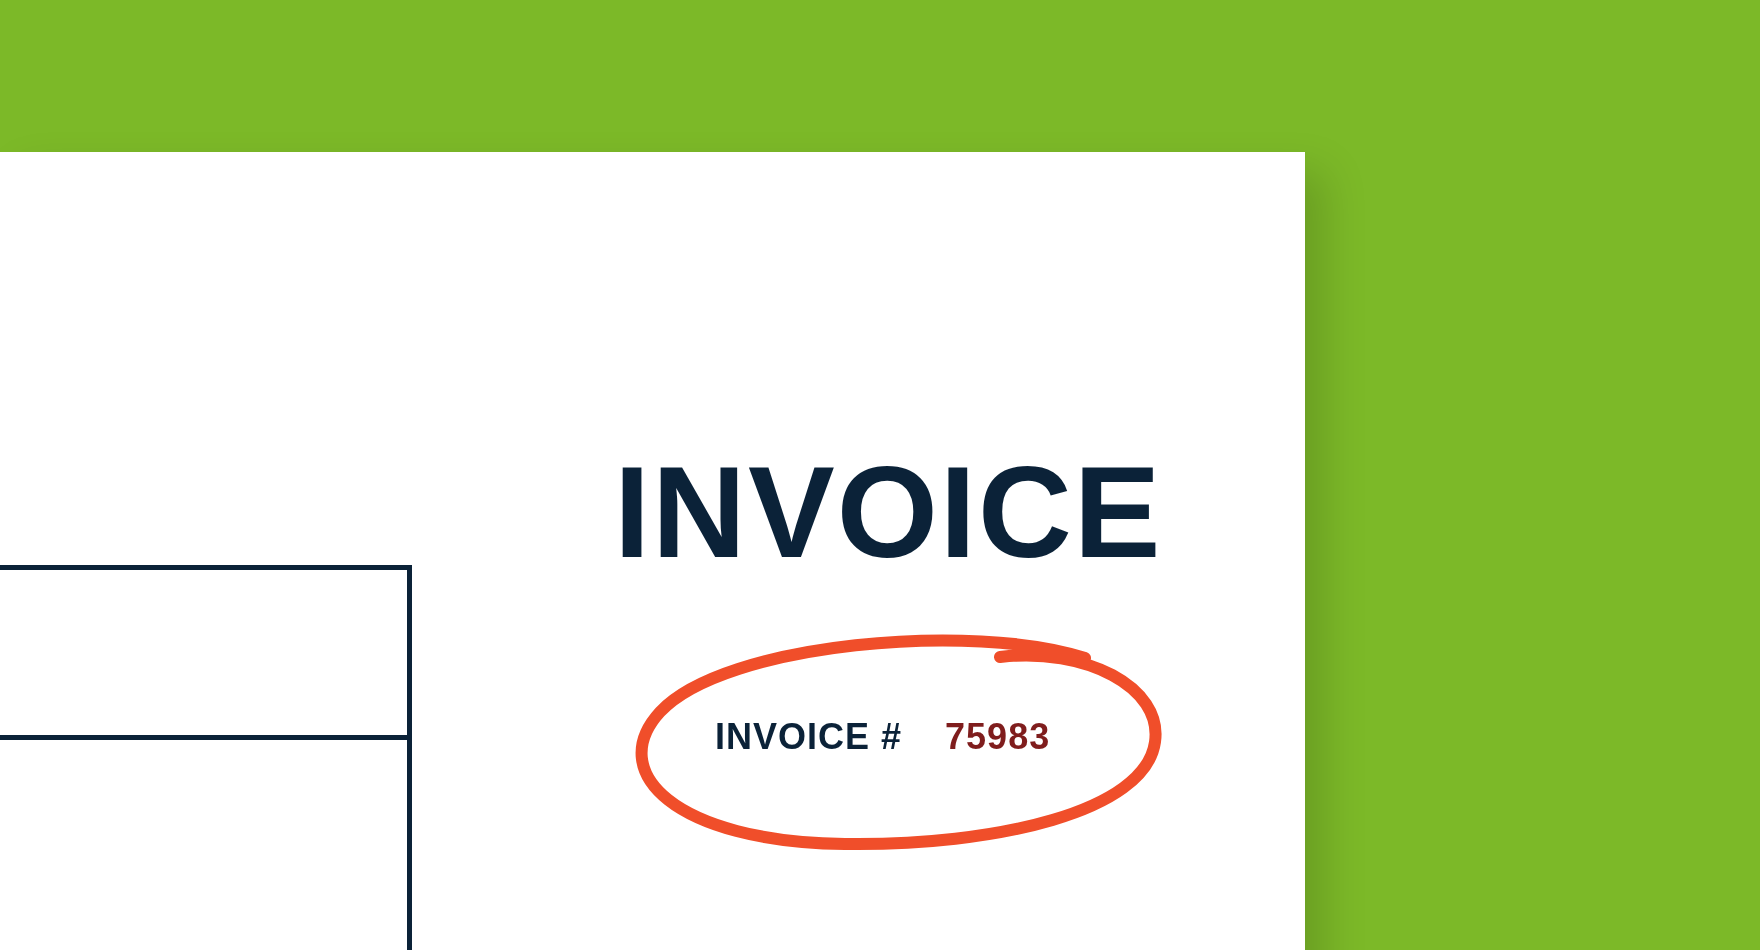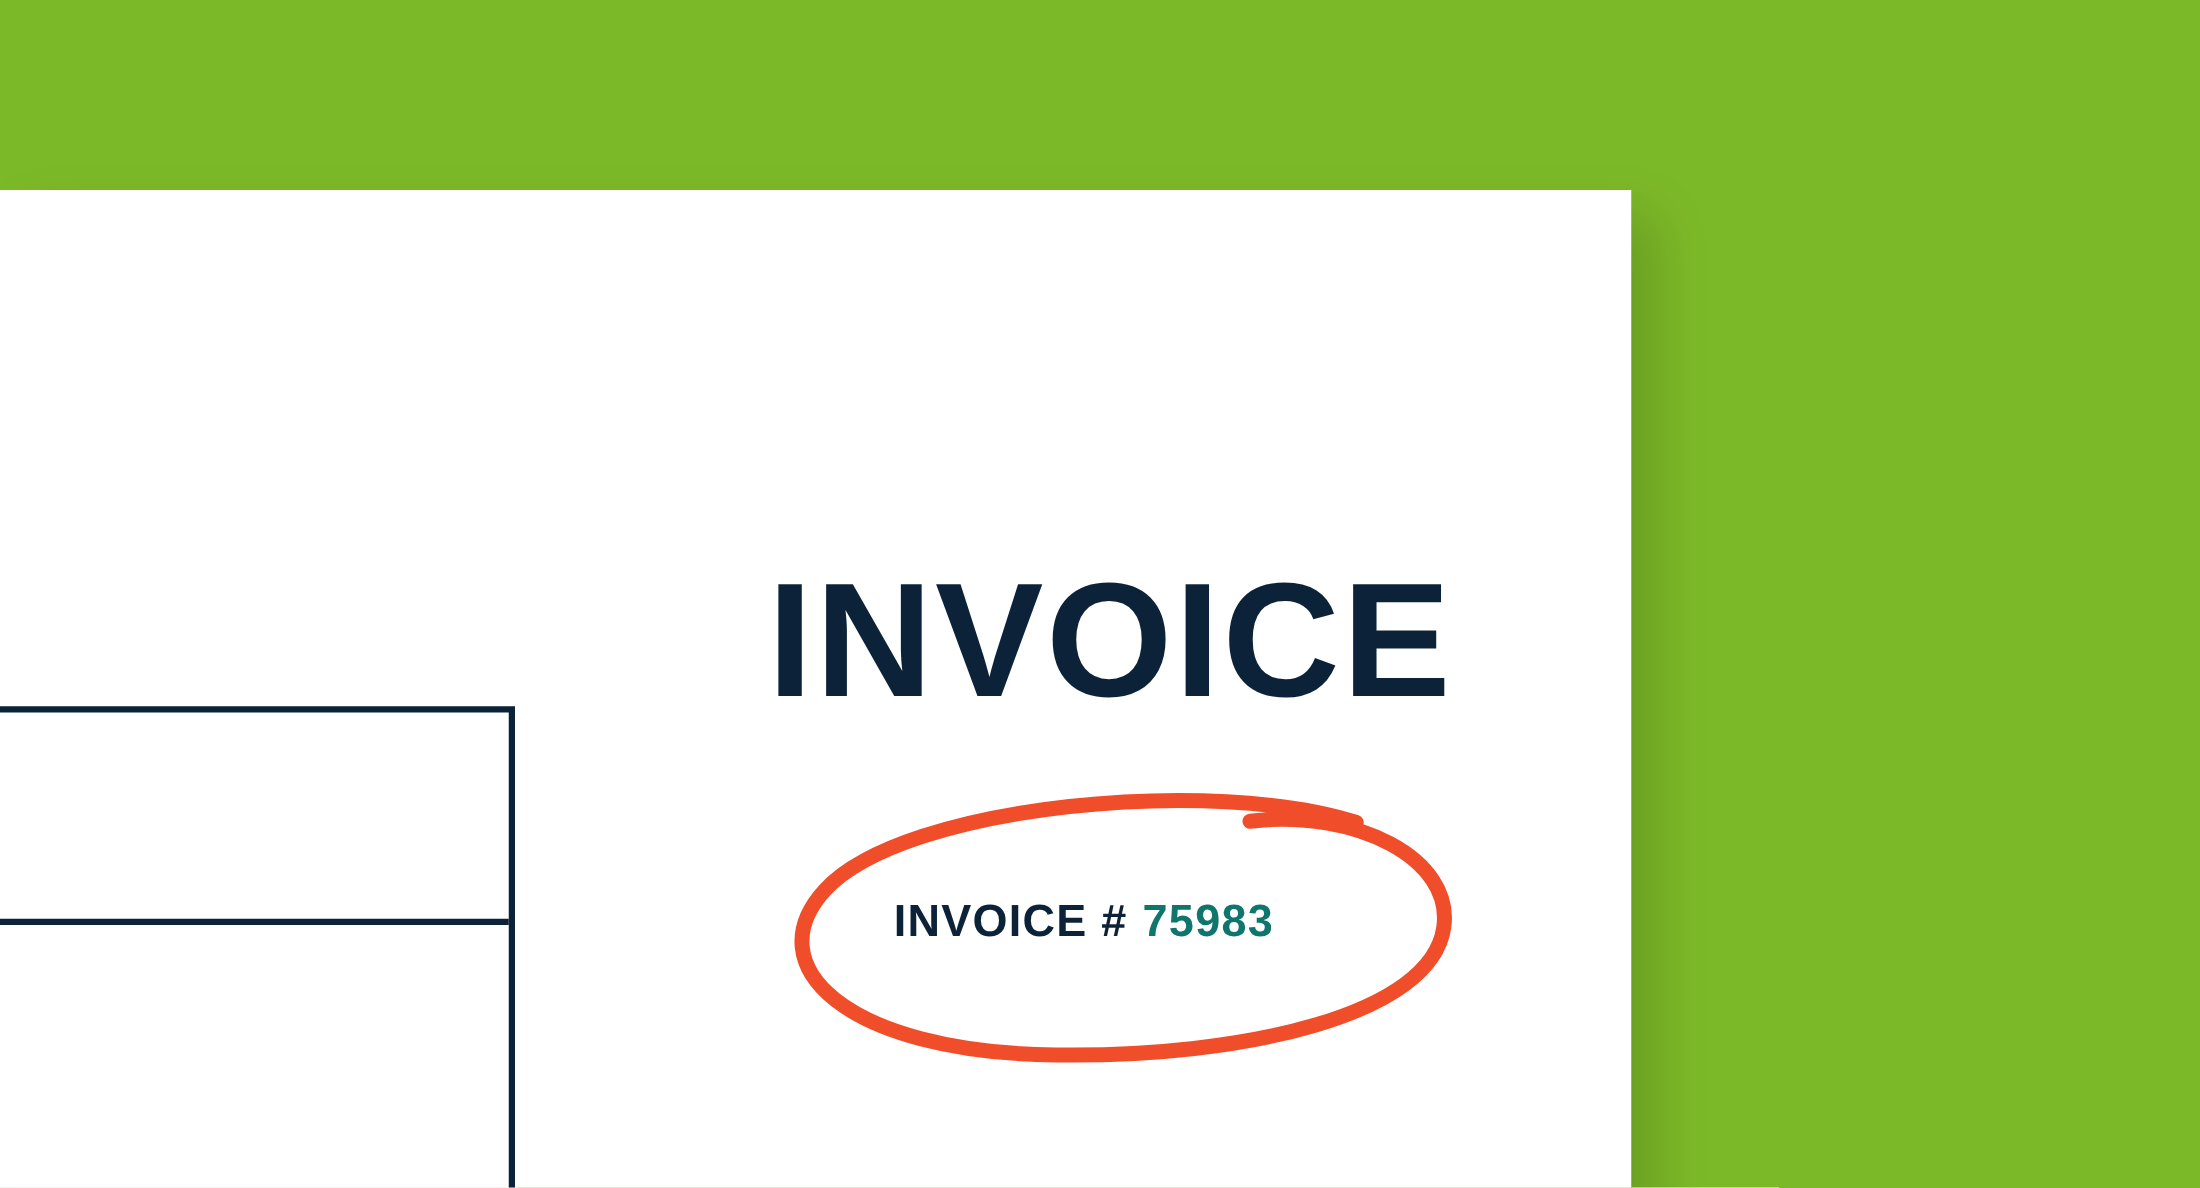--- a/index.html
+++ b/index.html
@@ -55,22 +55,22 @@
       position: absolute;
       top: 564px;
       left: 715px;
       font-size: 36px;
       font-weight: 800;
       letter-spacing: 1px;
       color: #0b2238;
       white-space: nowrap;
     }
     .invoice-num .num {
-      color: #0f766e;
-      margin-left: 1px;
+      color: #7f1d1d;
+      margin-left: 32px;
       font-weight: 800;
     }
     .circle-annotation {
       position: absolute;
       top: 480px;
       left: 615px;
       width: 560px;
       height: 230px;
       pointer-events: none;
     }

